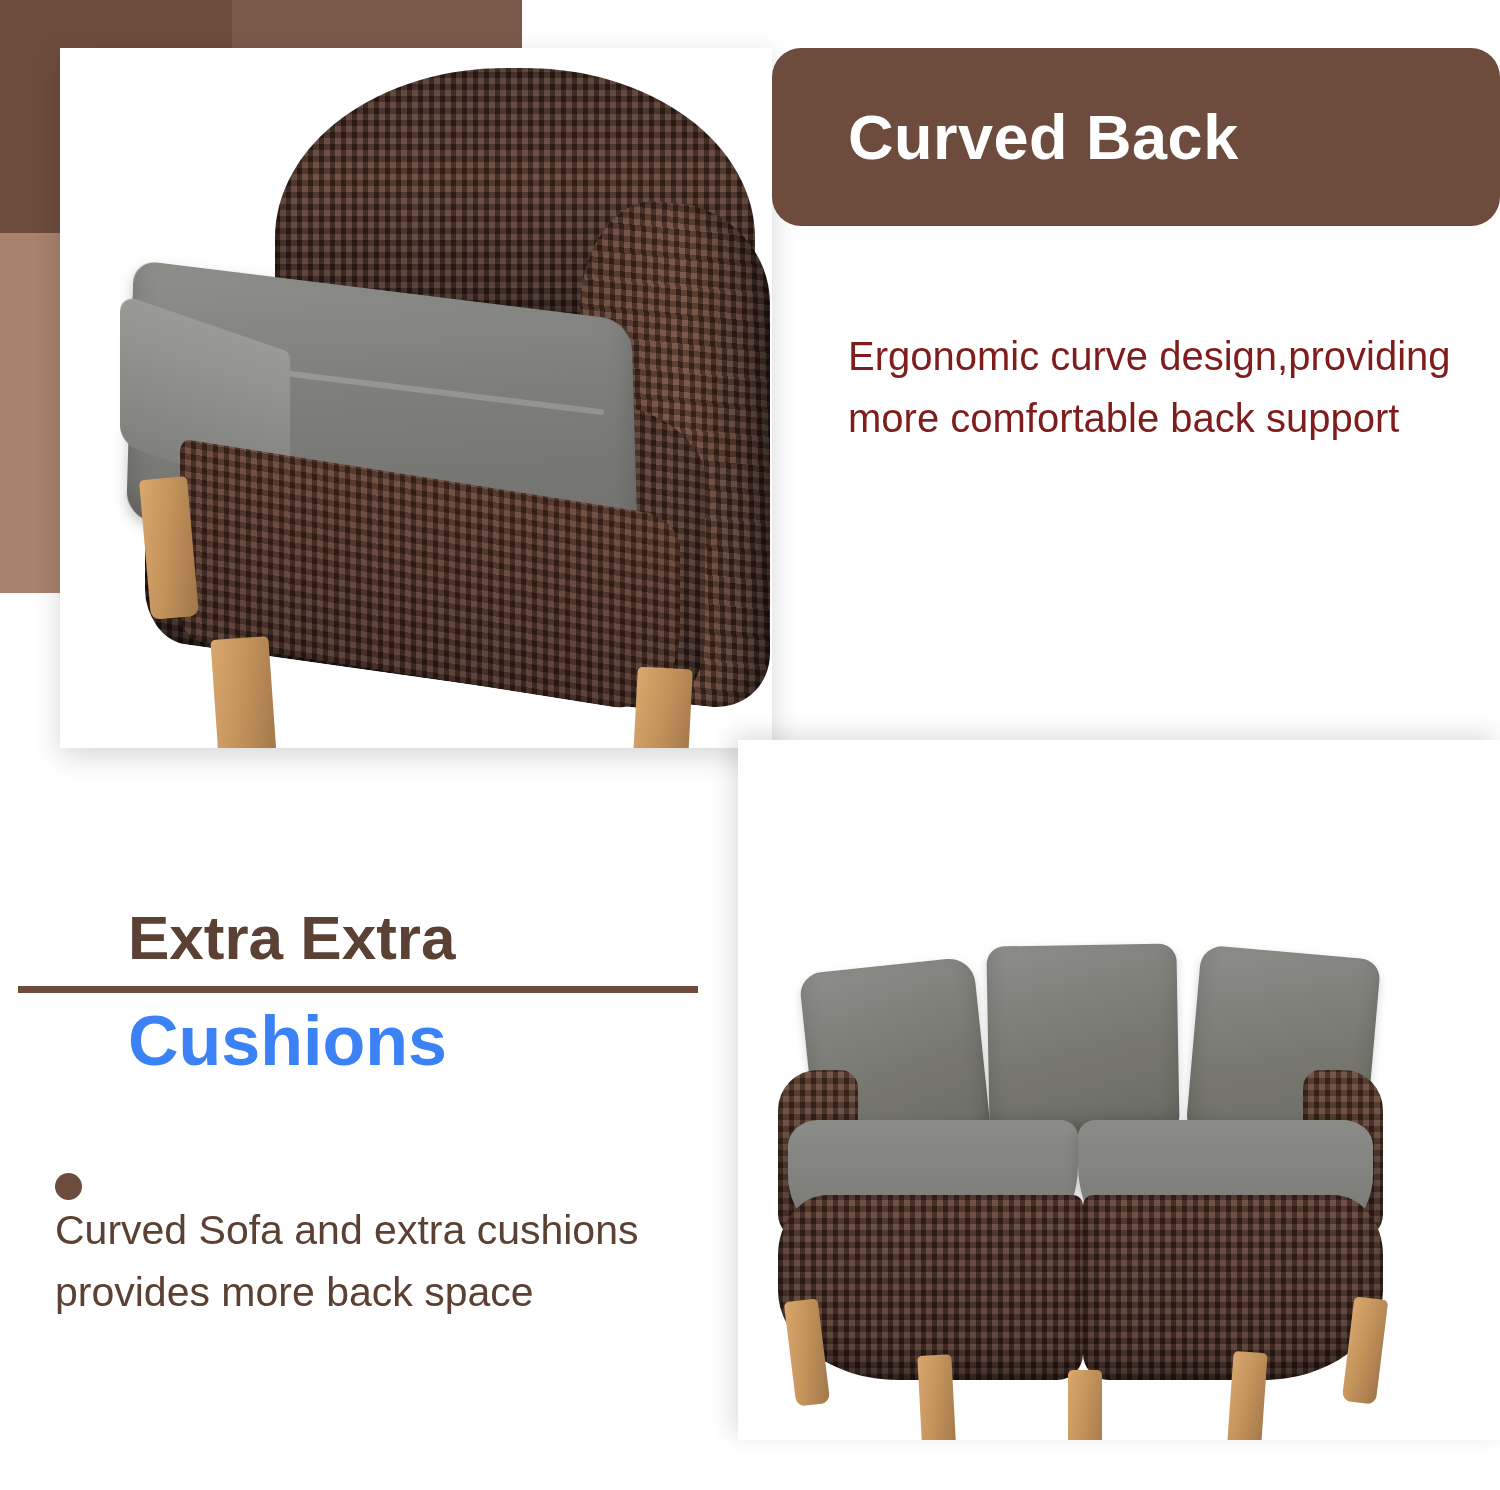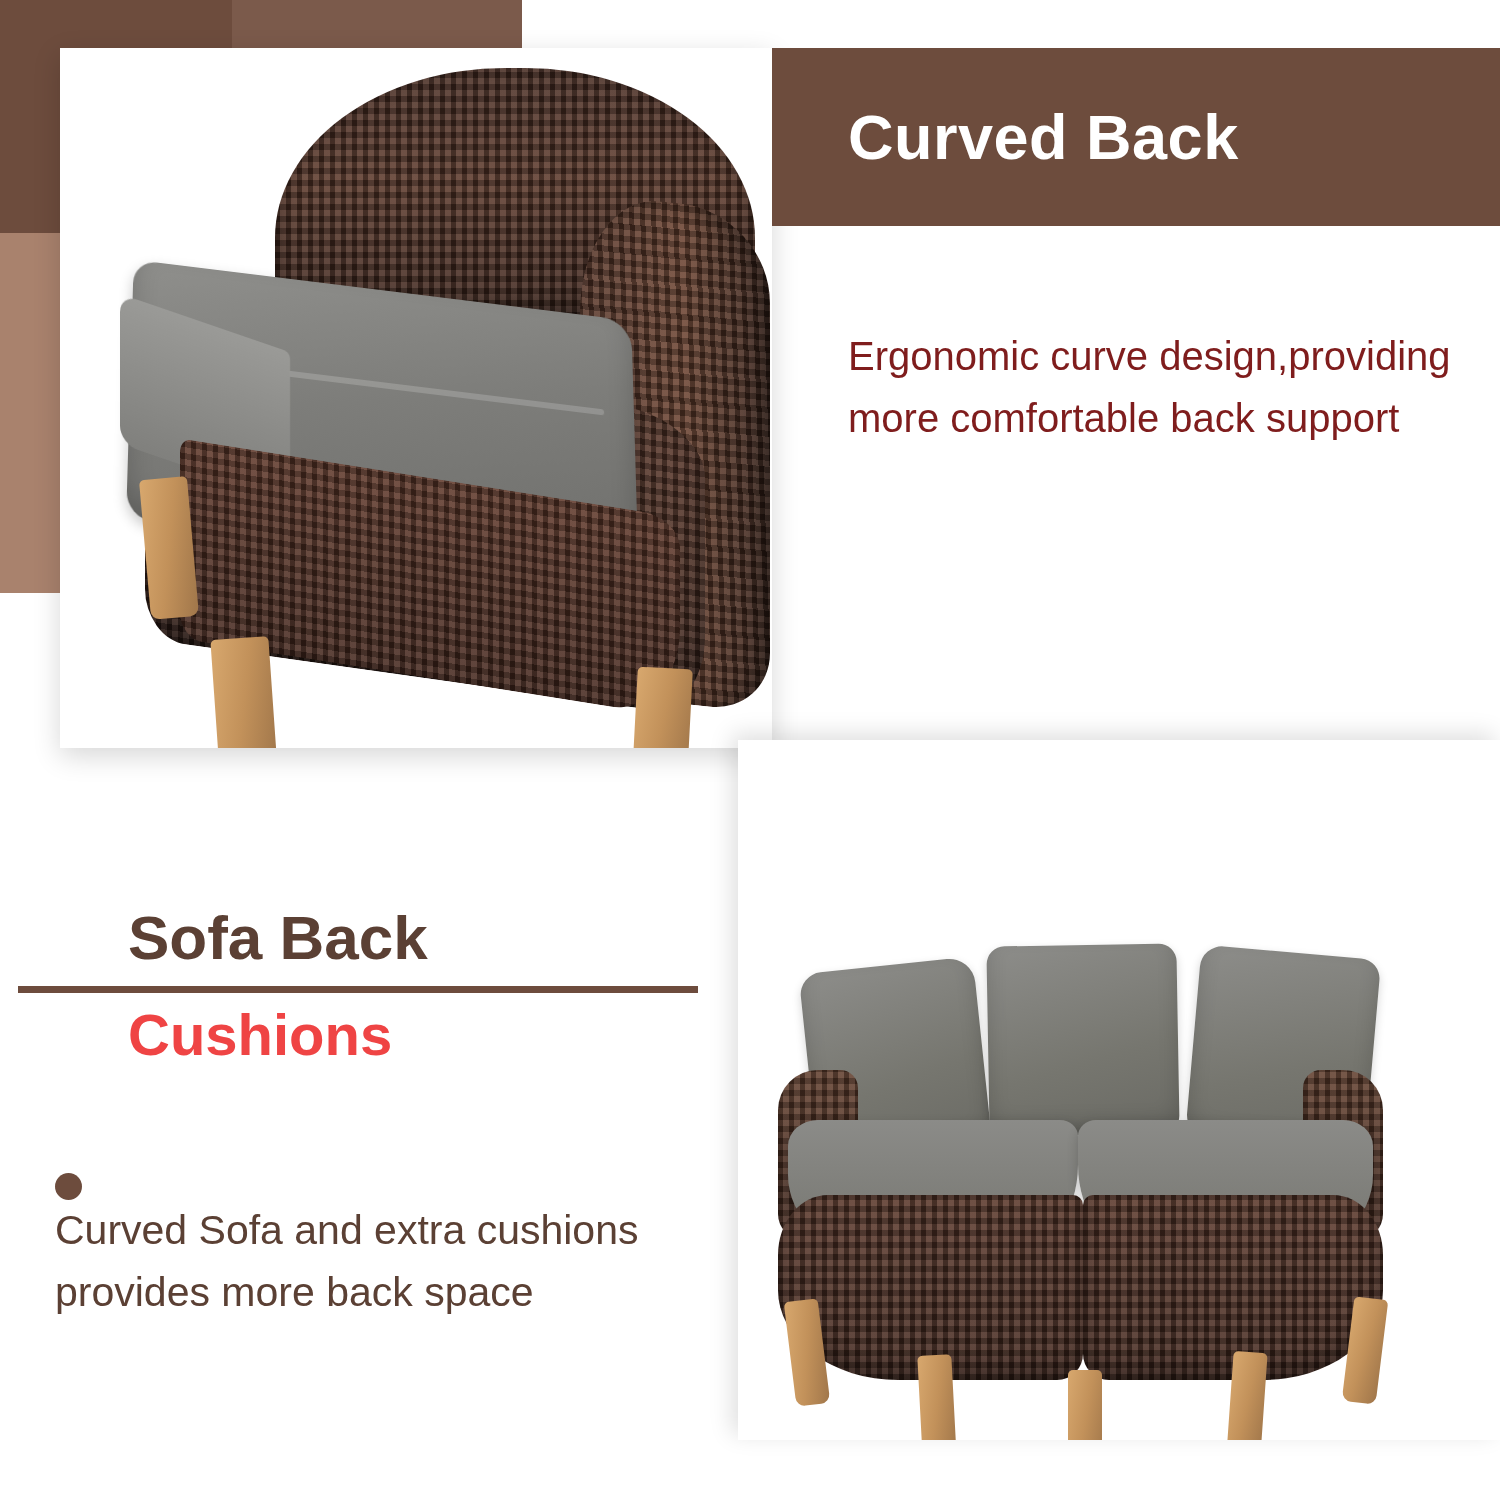--- a/index.html
+++ b/index.html
@@ -69,20 +69,21 @@
     position: absolute;
     left: 772px;
     top: 48px;
     width: 728px;
     height: 178px;
     background: #6d4c3d;
     display: flex;
     align-items: center;
     padding-left: 76px;
     box-sizing: border-box;
+    border-radius: 29px;
   }
   .header-bar .title {
     color: #ffffff;
     font-size: 63px;
     font-weight: bold;
     letter-spacing: 0.5px;
   }
 
   
   .desc-right {
@@ -111,22 +112,22 @@
   }
   .rule {
     margin-top: 14px;
     margin-bottom: 10px;
     margin-left: -110px;
     width: 680px;
     height: 7px;
     background: #6d4c3d;
   }
   .extra-heading .line2 {
-    color: #ef4444;
-    font-size: 58px;
+    color: #3b82f6;
+    font-size: 70px;
     font-weight: bold;
     line-height: 1.1;
   }
 
   
   .bullet-row {
     position: absolute;
     left: 55px;
     top: 1155px;
     width: 640px;
@@ -363,21 +364,21 @@
     </div>
   </div>
 
   <div class="header-bar">
     <span class="title">Curved Back</span>
   </div>
 
   <div class="desc-right">Ergonomic curve design,providing more comfortable back support</div>
 
   <div class="extra-heading">
-    <div class="line1">Sofa Back</div>
+    <div class="line1">Extra Extra</div>
     <div class="rule"></div>
     <div class="line2">Cushions</div>
   </div>
 
   <div class="bullet-row">
     <div class="bullet-dot"></div>
     <div class="bullet-text">Curved Sofa and extra cushions provides more back space</div>
   </div>
 
   <div class="photo-bottom">

